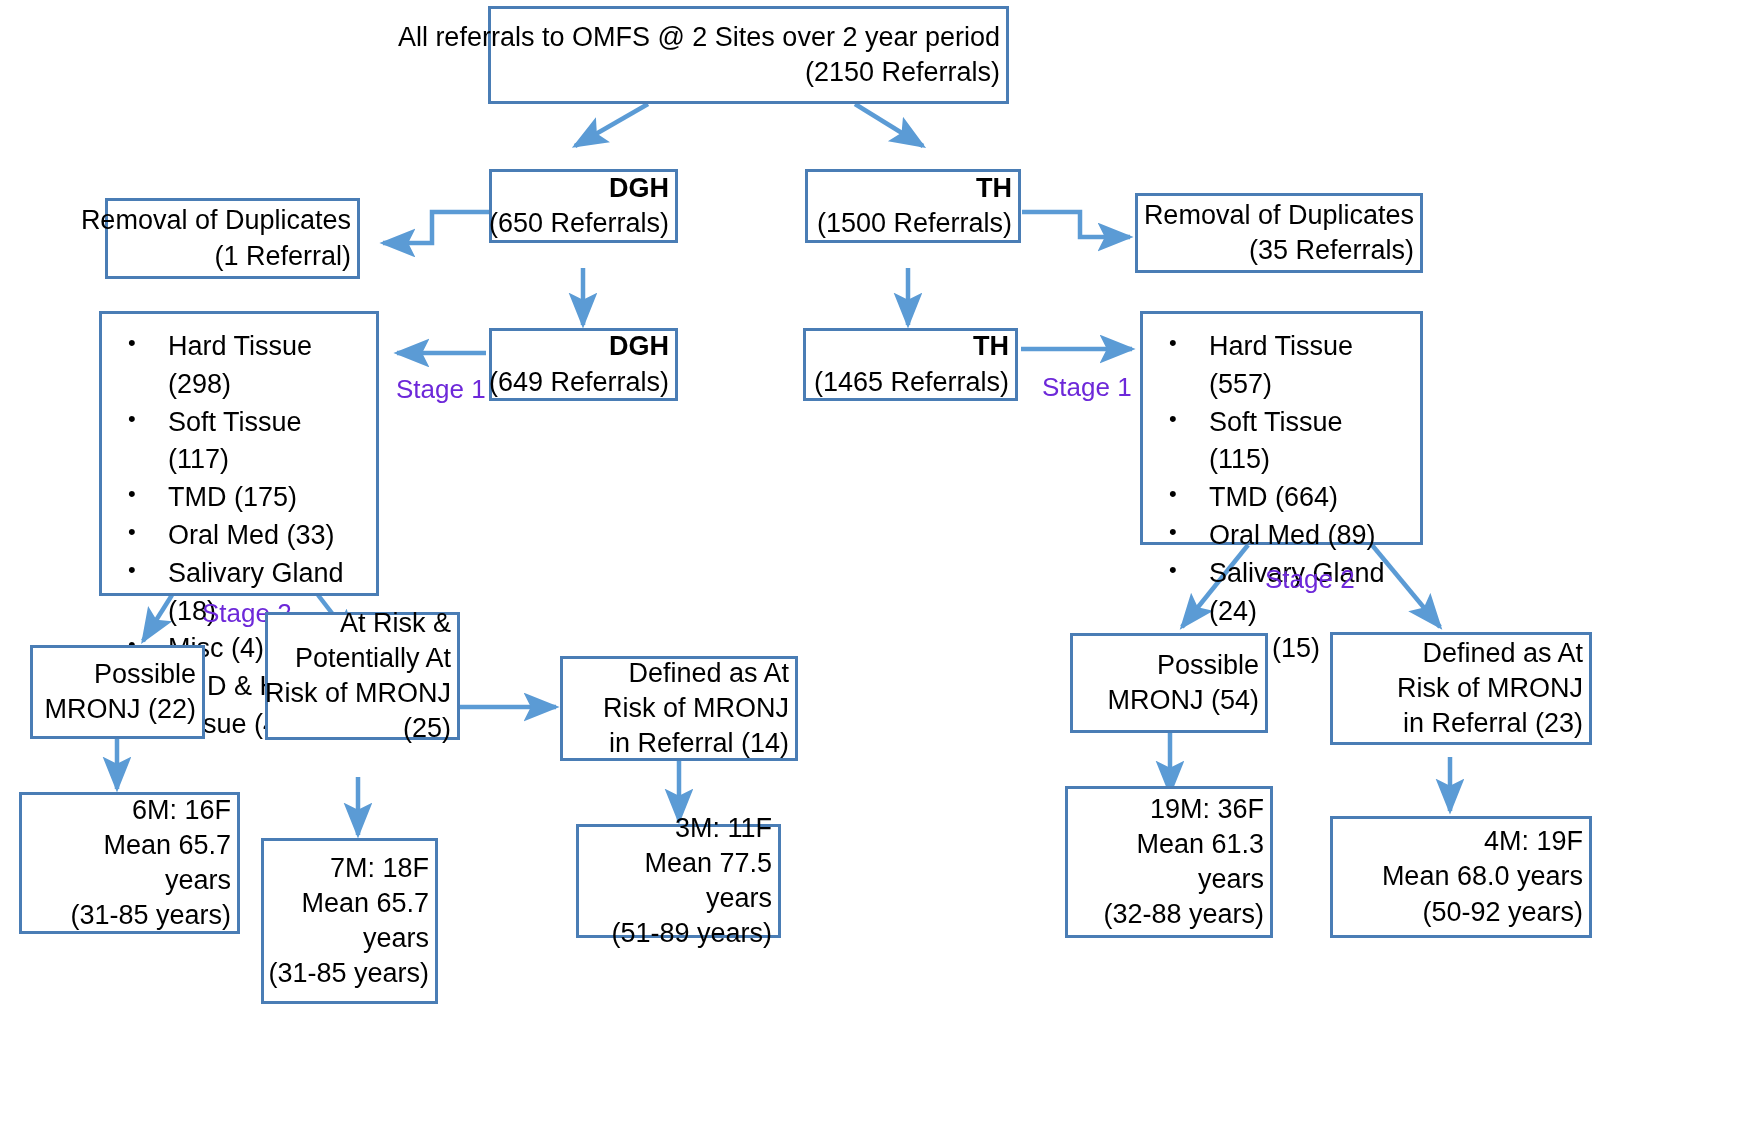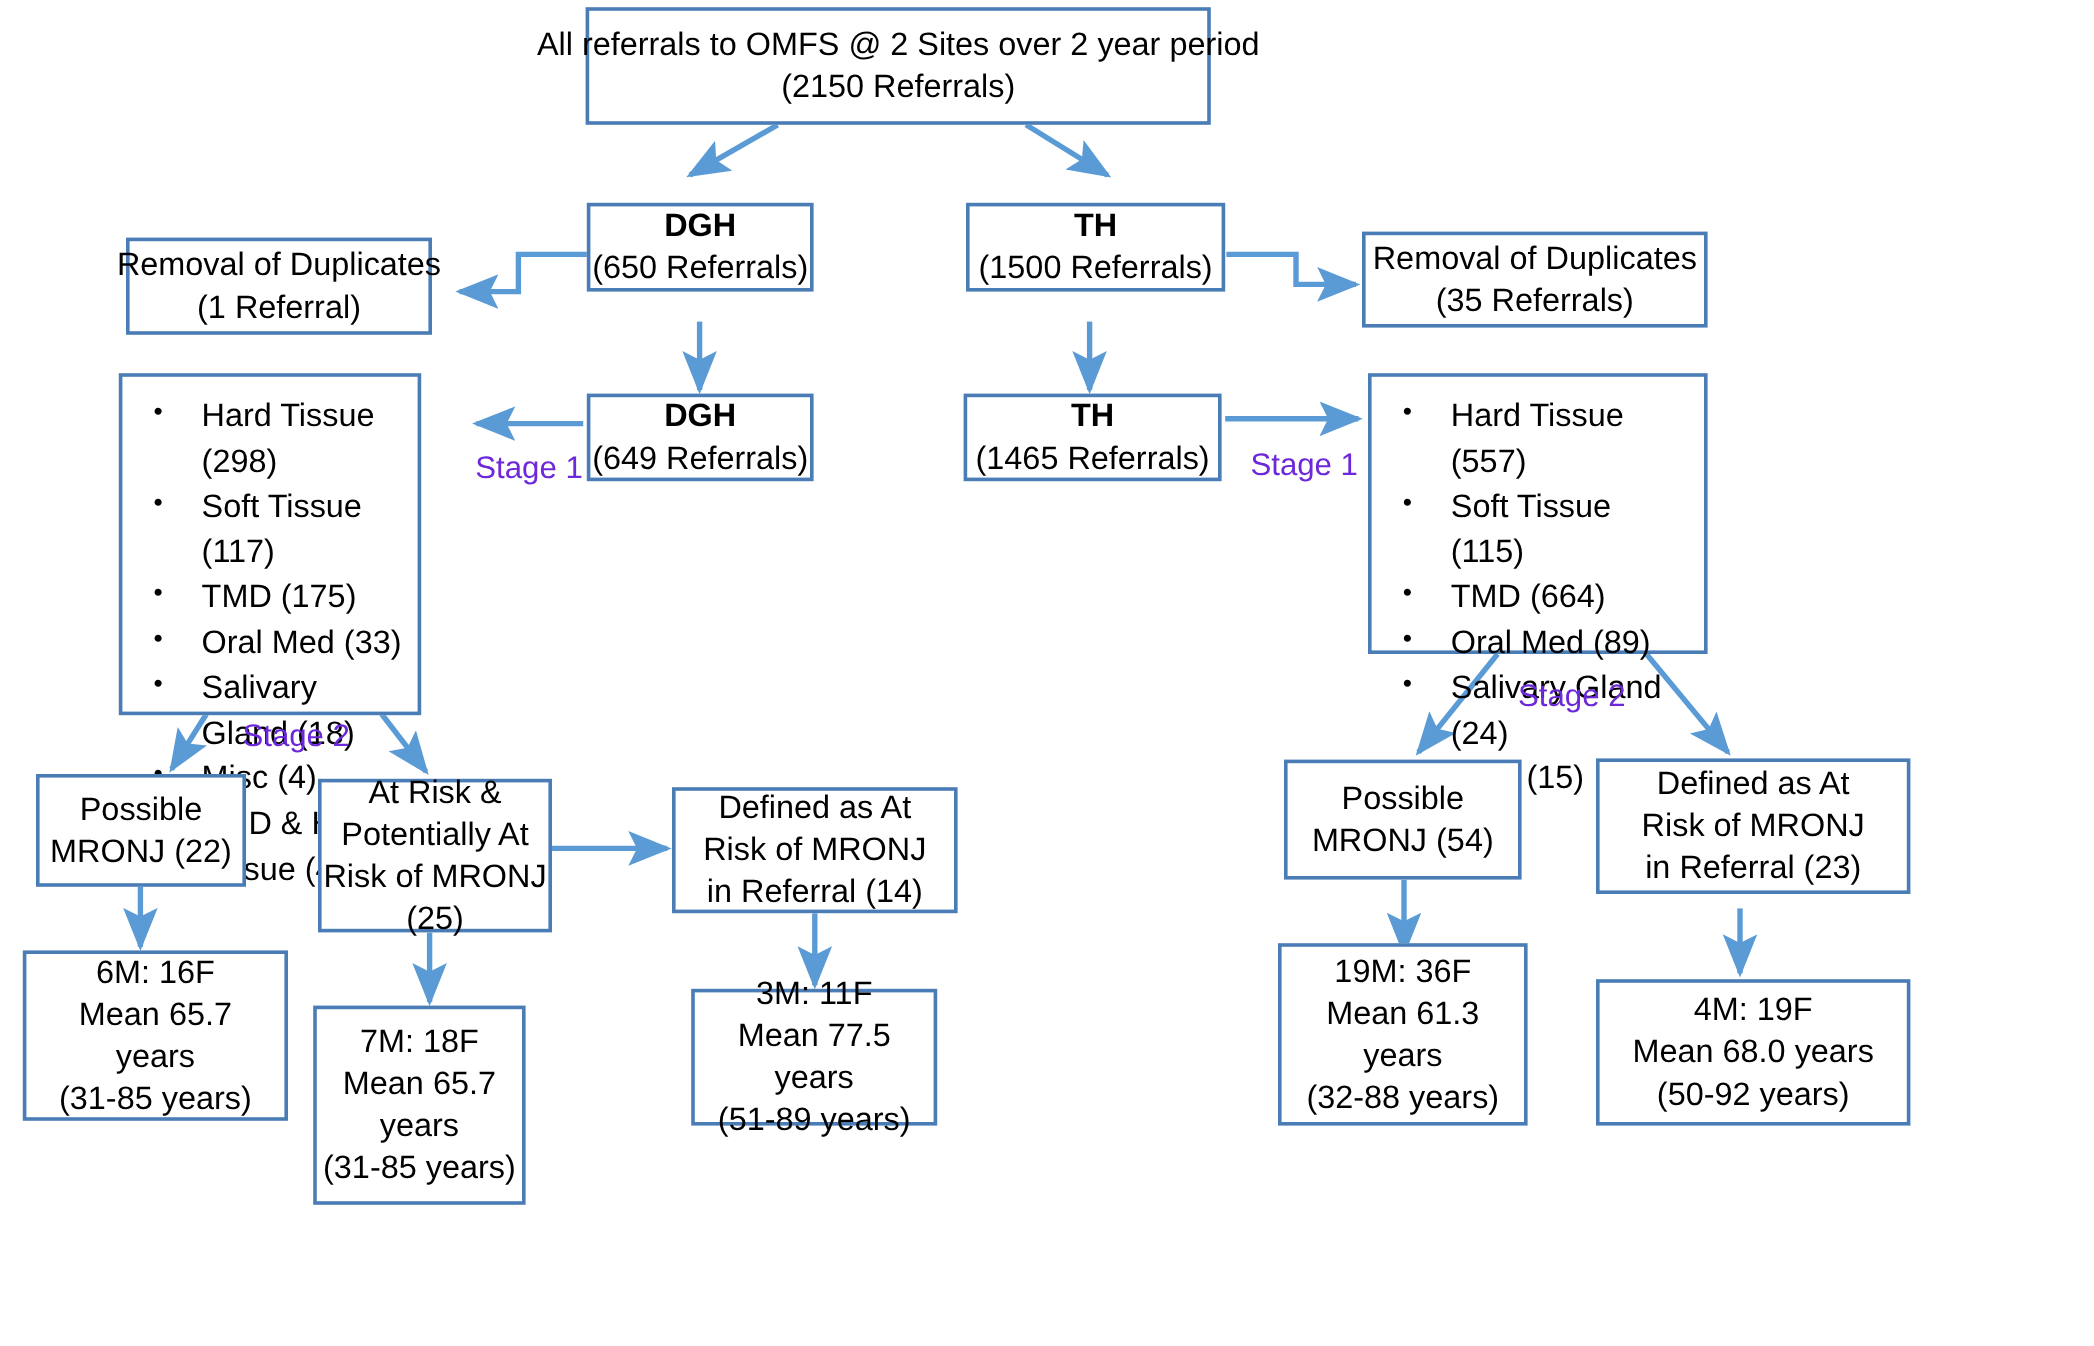--- a/index.html
+++ b/index.html
@@ -26,21 +26,21 @@
     height: 1122px;
     pointer-events: none;
   }
   .node {
     position: absolute;
     box-sizing: border-box;
     border: 3px solid #4a7db5;
     background: #ffffff;
     display: flex;
     flex-direction: column;
-    align-items: center;
+    align-items: flex-end;
     justify-content: center;
     color: #000000;
     font-size: 27px;
     line-height: 1.30;
     text-align: center;
     padding: 4px 6px;
   }
   .node.bold {
     font-weight: bold;
   }
@@ -168,21 +168,21 @@
   <div class="node bold" style="left:489px; top:328px; width:189px; height:73px;">
     <span class="ln">DGH</span>
     <span class="ln normal">(649 Referrals)</span>
   </div>
 
   <div class="node bold" style="left:803px; top:328px; width:215px; height:73px;">
     <span class="ln">TH</span>
     <span class="ln normal">(1465 Referrals)</span>
   </div>
 
-  <div class="node listbox" style="left:99px; top:311px; width:252px; height:285px;">
+  <div class="node listbox" style="left:99px; top:311px; width:280px; height:285px;">
     <ul>
       <li>Hard Tissue (298)</li>
       <li>Soft Tissue (117)</li>
       <li>TMD (175)</li>
       <li>Oral Med (33)</li>
       <li>Salivary Gland (18)</li>
       <li>Misc (4)</li>
       <li>TMD &amp; Hard
 Tissue (4)</li>
     </ul>
@@ -202,21 +202,21 @@
   <div class="stage-label" style="left:396px; top:376px;">Stage 1</div>
   <div class="stage-label" style="left:1042px; top:374px;">Stage 1</div>
   <div class="stage-label" style="left:202px; top:600px;">Stage 2</div>
   <div class="stage-label" style="left:1265px; top:566px;">Stage 2</div>
 
   <div class="node" style="left:30px; top:645px; width:175px; height:94px;">
     <span class="ln">Possible</span>
     <span class="ln">MRONJ (22)</span>
   </div>
 
-  <div class="node" style="left:265px; top:649px; width:195px; height:128px;">
+  <div class="node" style="left:265px; top:612px; width:195px; height:128px;">
     <span class="ln">At Risk &amp;</span>
     <span class="ln">Potentially At</span>
     <span class="ln">Risk of MRONJ</span>
     <span class="ln">(25)</span>
   </div>
 
   <div class="node" style="left:560px; top:656px; width:238px; height:105px;">
     <span class="ln">Defined as At</span>
     <span class="ln">Risk of MRONJ</span>
     <span class="ln">in Referral (14)</span>

